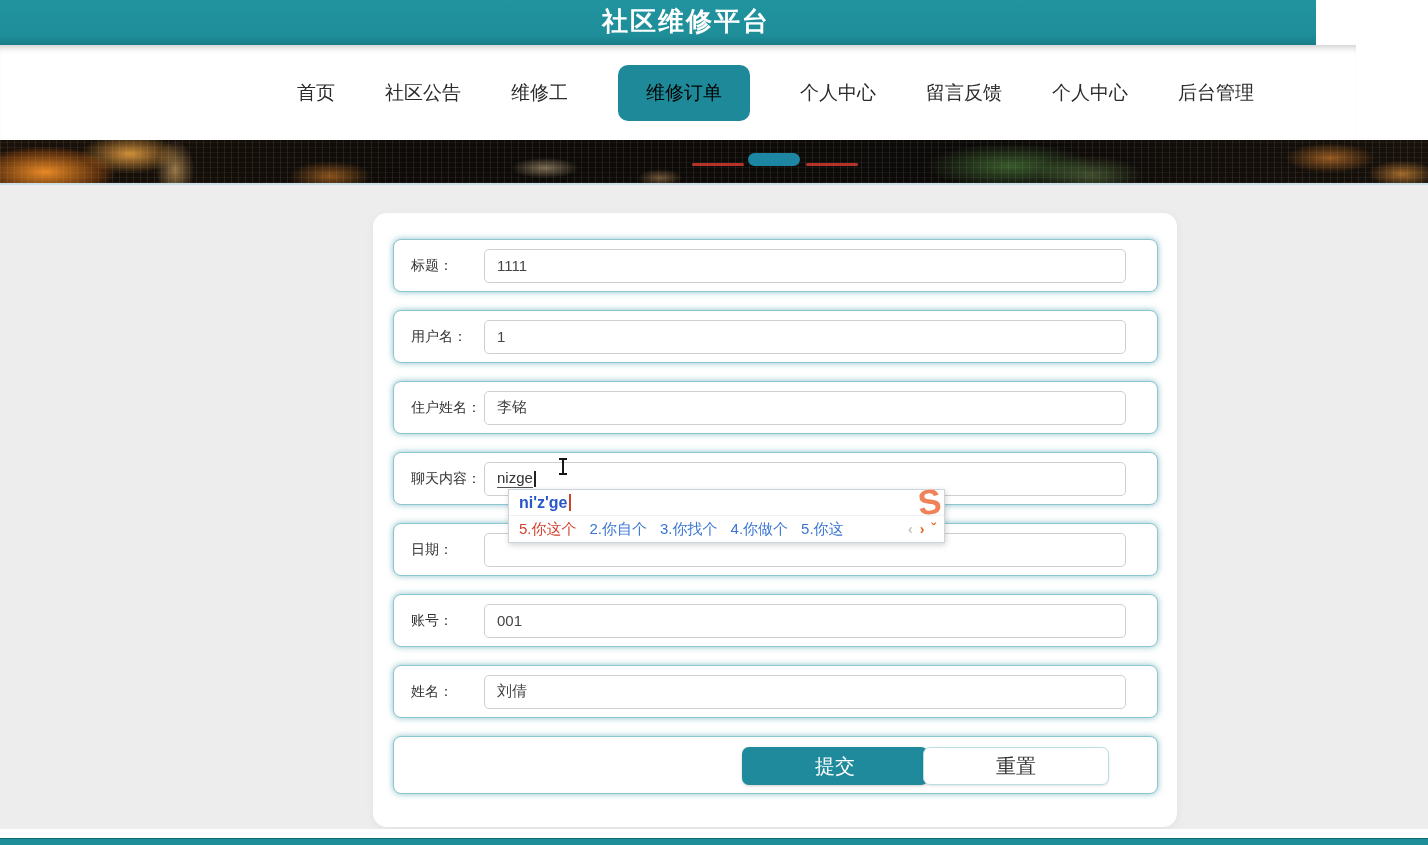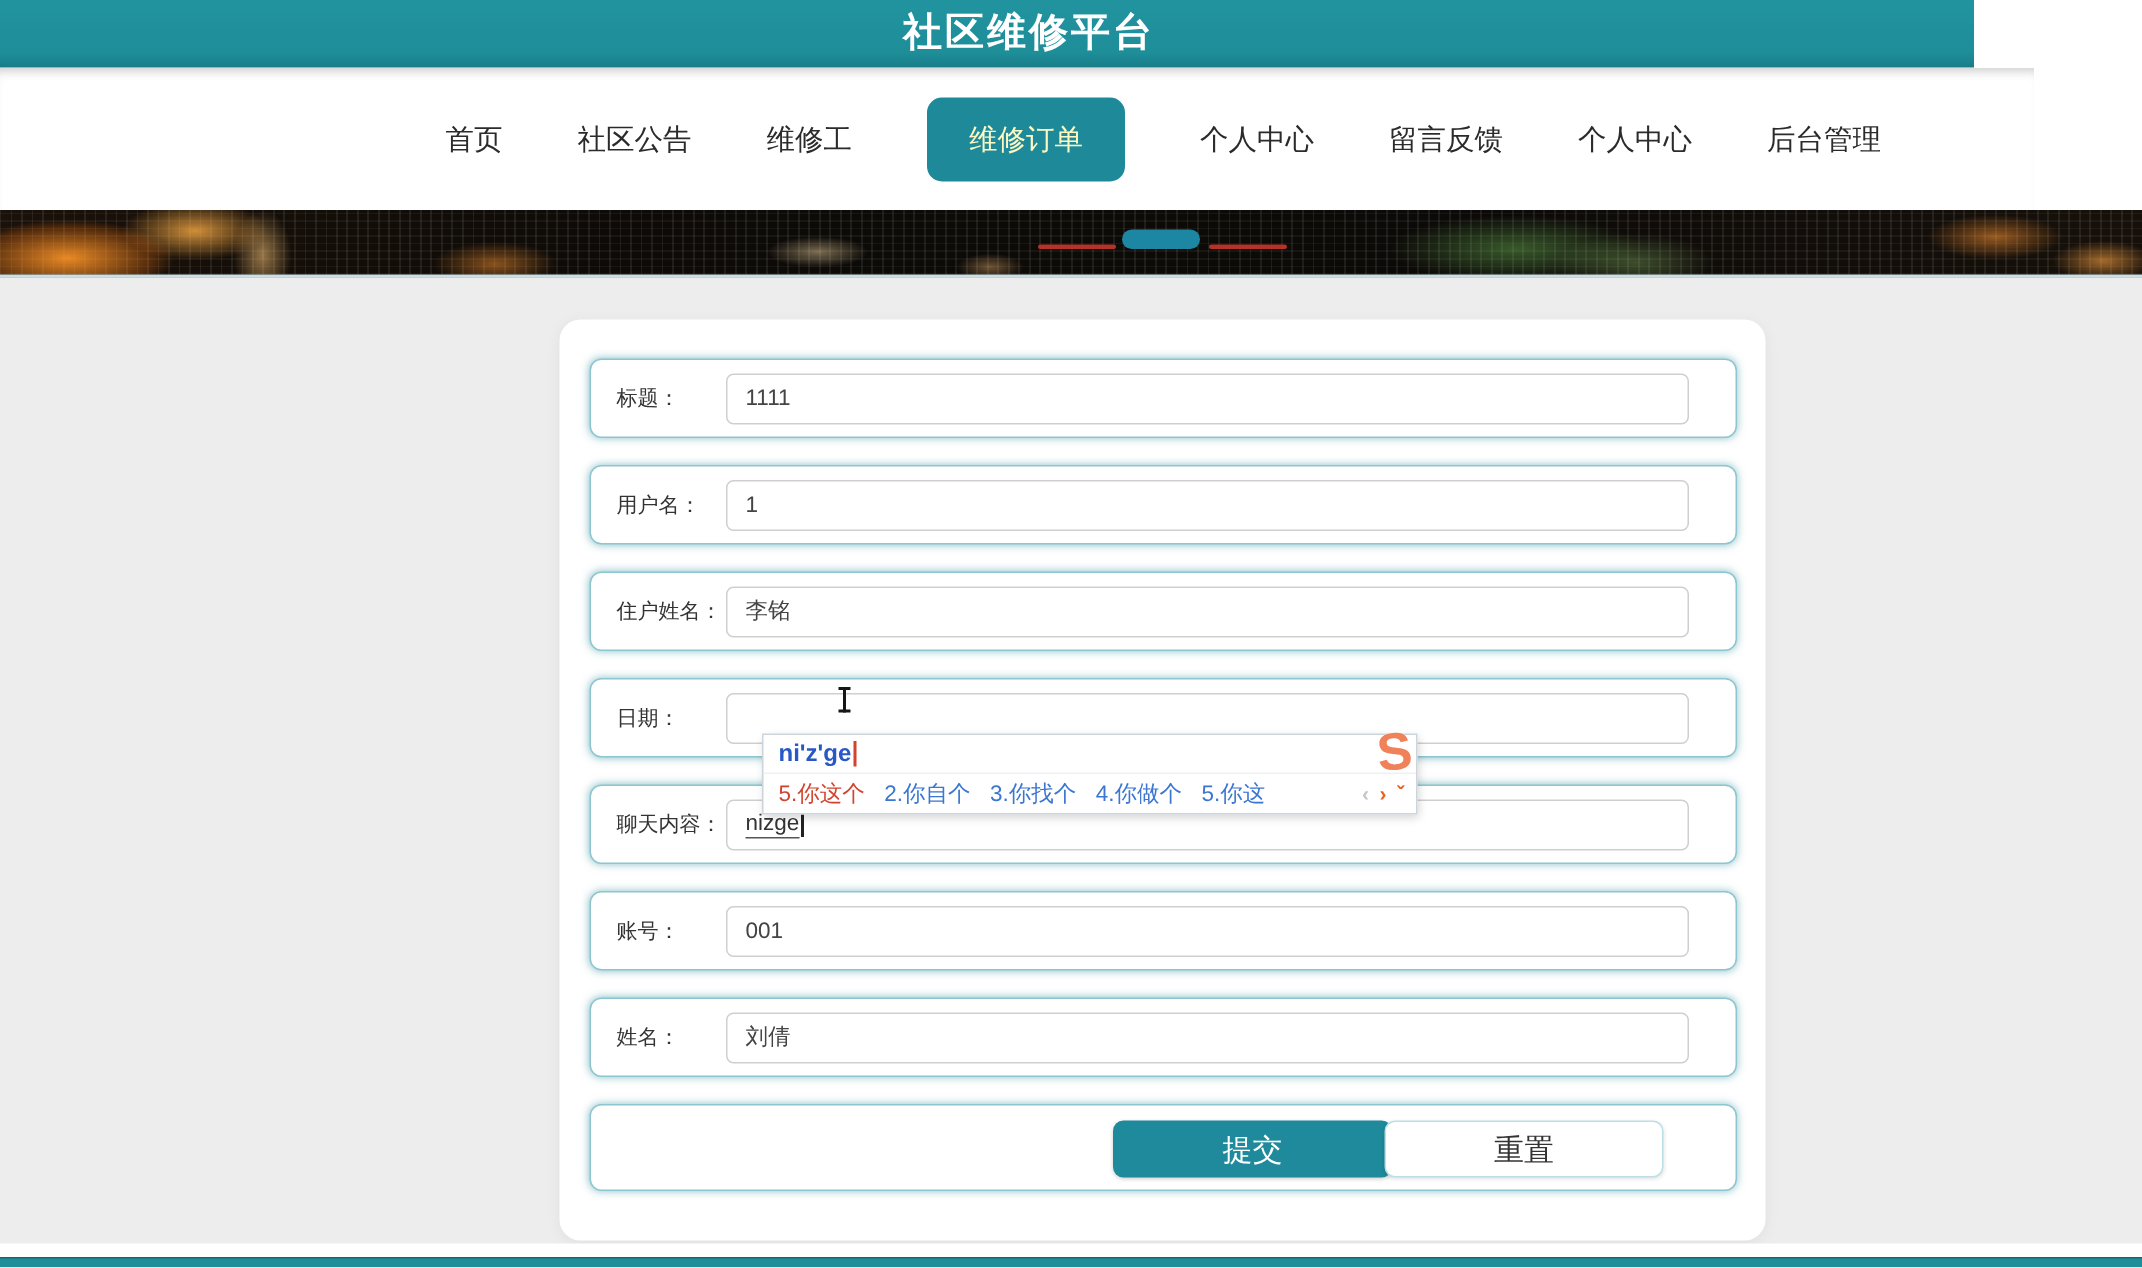--- a/index.html
+++ b/index.html
@@ -12,21 +12,21 @@
     background:linear-gradient(#21949f, #1e8e99 78%, #177d88); z-index:6; }
   .page-title { position:absolute; left:0; right:0; top:0; height:45px; line-height:43px;
     text-align:center; color:#fff; font-size:26px; font-weight:600; letter-spacing:2px;
     transform:translateX(28px); }
 
   
   .navbar { position:absolute; top:45px; left:0; width:1356px; height:95px; background:#fff;
     box-shadow: inset 0 7px 7px -5px rgba(0,0,0,.22); text-align: center; }
   .nav-inner { position:absolute; left:297px; top:0; height:95px; display:flex; align-items:center; gap:50px; }
   .nav-item { font-size:19px; color:#2b2b2b; cursor:pointer; white-space:nowrap; }
-  .nav-item.active { background:#1e8a99; color:#fef9c3; padding:15px 28px; border-radius:10px; }
+  .nav-item.active { background:#1e8a99; color:#000000; padding:15px 28px; border-radius:10px; }
 
   
   .banner { position:absolute; top:140px; left:0; width:1428px; height:45px;
     background-color:#0b0906;
     background-image:
       radial-gradient(ellipse 95px 34px at 45px 32px, rgba(255,150,40,.9), rgba(255,120,20,.25) 60%, transparent 75%),
       radial-gradient(ellipse 70px 28px at 130px 14px, rgba(255,175,70,.8), transparent 70%),
       radial-gradient(ellipse 26px 40px at 175px 30px, rgba(255,200,120,.55), transparent 75%),
       radial-gradient(ellipse 55px 20px at 330px 36px, rgba(255,150,50,.5), transparent 75%),
       radial-gradient(ellipse 45px 14px at 545px 28px, rgba(255,225,170,.45), transparent 75%),
@@ -134,32 +134,32 @@
         <span class="field-label">用户名：</span>
         <span class="field-input-wrap"><input class="field-input" value="1" style=""></span>
       </div>
 
       <div class="field-row">
         <span class="field-label">住户姓名：</span>
         <span class="field-input-wrap"><input class="field-input" value="李铭" style=""></span>
       </div>
 
       <div class="field-row">
-        <span class="field-label">日期：</span>
-        <span class="field-input-wrap"><input class="field-input" value="" style=""></span>
-      </div>
-
-      <div class="field-row">
         <span class="field-label">聊天内容：</span>
         <span class="field-input-wrap">
           <div class="field-input fake-input">
             <span class="composing">nizge</span>
             <span class="text-caret"></span>
           </div>
         </span>
+      </div>
+
+      <div class="field-row">
+        <span class="field-label">日期：</span>
+        <span class="field-input-wrap"><input class="field-input" value="" style=""></span>
       </div>
 
       <div class="field-row">
         <span class="field-label">账号：</span>
         <span class="field-input-wrap"><input class="field-input" value="001" style=""></span>
       </div>
 
       <div class="field-row">
         <span class="field-label">姓名：</span>
         <span class="field-input-wrap"><input class="field-input" value="刘倩" style=""></span>

